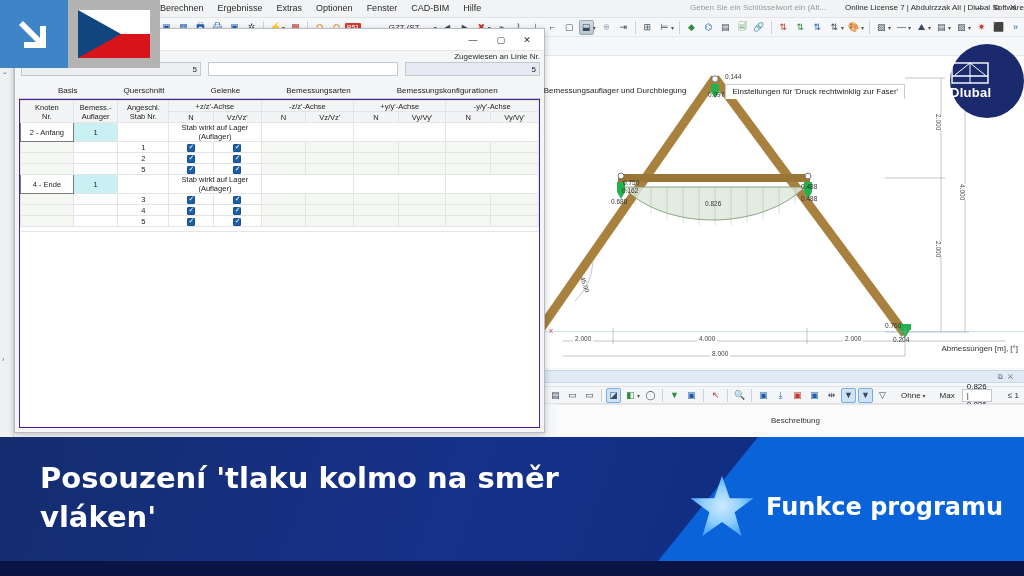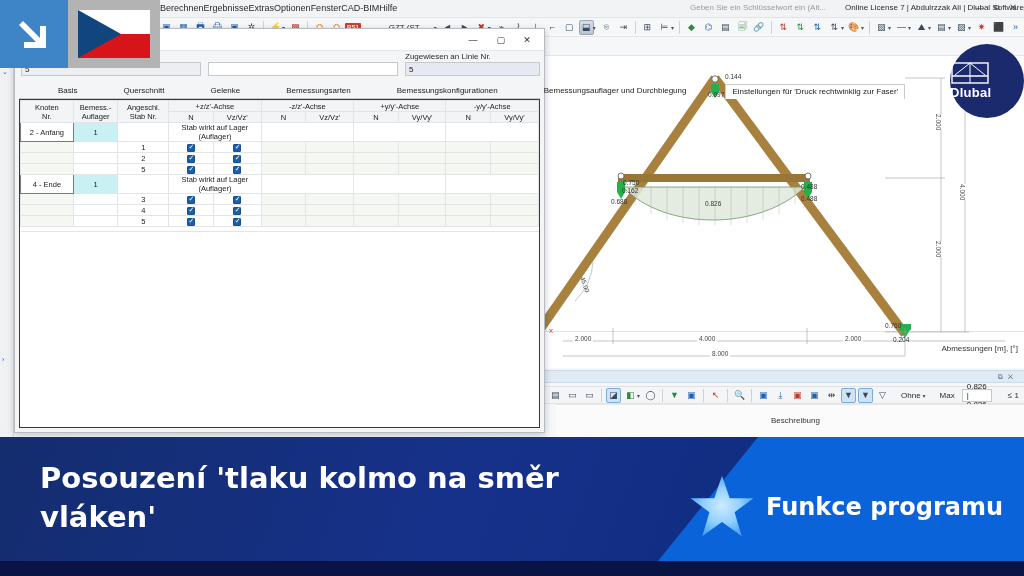--- a/index.html
+++ b/index.html
@@ -15,21 +15,21 @@
   
   .rfem-window {
     position: absolute; left: 0; top: 0; width: 1024px; height: 437px;
     background: #f6f7f9;
   }
   .menubar {
     position: absolute; left: 0; top: 0; width: 1024px; height: 18px;
     background: #f2f3f5;
     border-bottom: 1px solid #e2e4e7;
   }
-  .menu-items { position: absolute; left: 160px; top: 3px; display: flex; }
+  .menu-items { position: absolute; left: 160px; top: 3px; display: flex; gap: 14px; }
   .menu-items span {
     font-size: 9px; color: #2a2a2a; white-space: nowrap;
   }
   .quicksearch {
     position: absolute; left: 690px; top: 3px; width: 140px; height: 12px;
     font-size: 8px; color: #9a9a9a;
   }
   .license-text {
     position: absolute; left: 845px; top: 3px;
     font-size: 8px; color: #2a2a2a; white-space: nowrap;
@@ -145,21 +145,21 @@
     display: flex; align-items: center; justify-content: center;
     font-size: 9px; color: #333;
   }
   .dlg-wc.min { right: 58px; }
   .dlg-wc.max { right: 30px; }
   .dlg-wc.close { right: 4px; }
 
   .dlg-fields {
     position: absolute; left: 0; top: 22px; width: 100%; height: 30px;
   }
-  .fld { position: absolute; top: 0; height: 30px; }
+  .fld { position: absolute; top: 0; height: 30px; text-align: right; }
   .fld .flabel { font-size: 8px; color: #2a2a2a; display: block; height: 11px; line-height: 11px; }
   .fld .finput {
     height: 14px; border: 1px solid #c4c9ce; background: #eceef1;
     font-size: 8px; color: #222; padding: 0 3px; line-height: 13px;
     display: block;
   }
   .fld .finput.lav { background: #e6e8f2; }
 
   .dlg-tabs {
     position: absolute; left: 4px; top: 53px; right: 4px; height: 17px;

